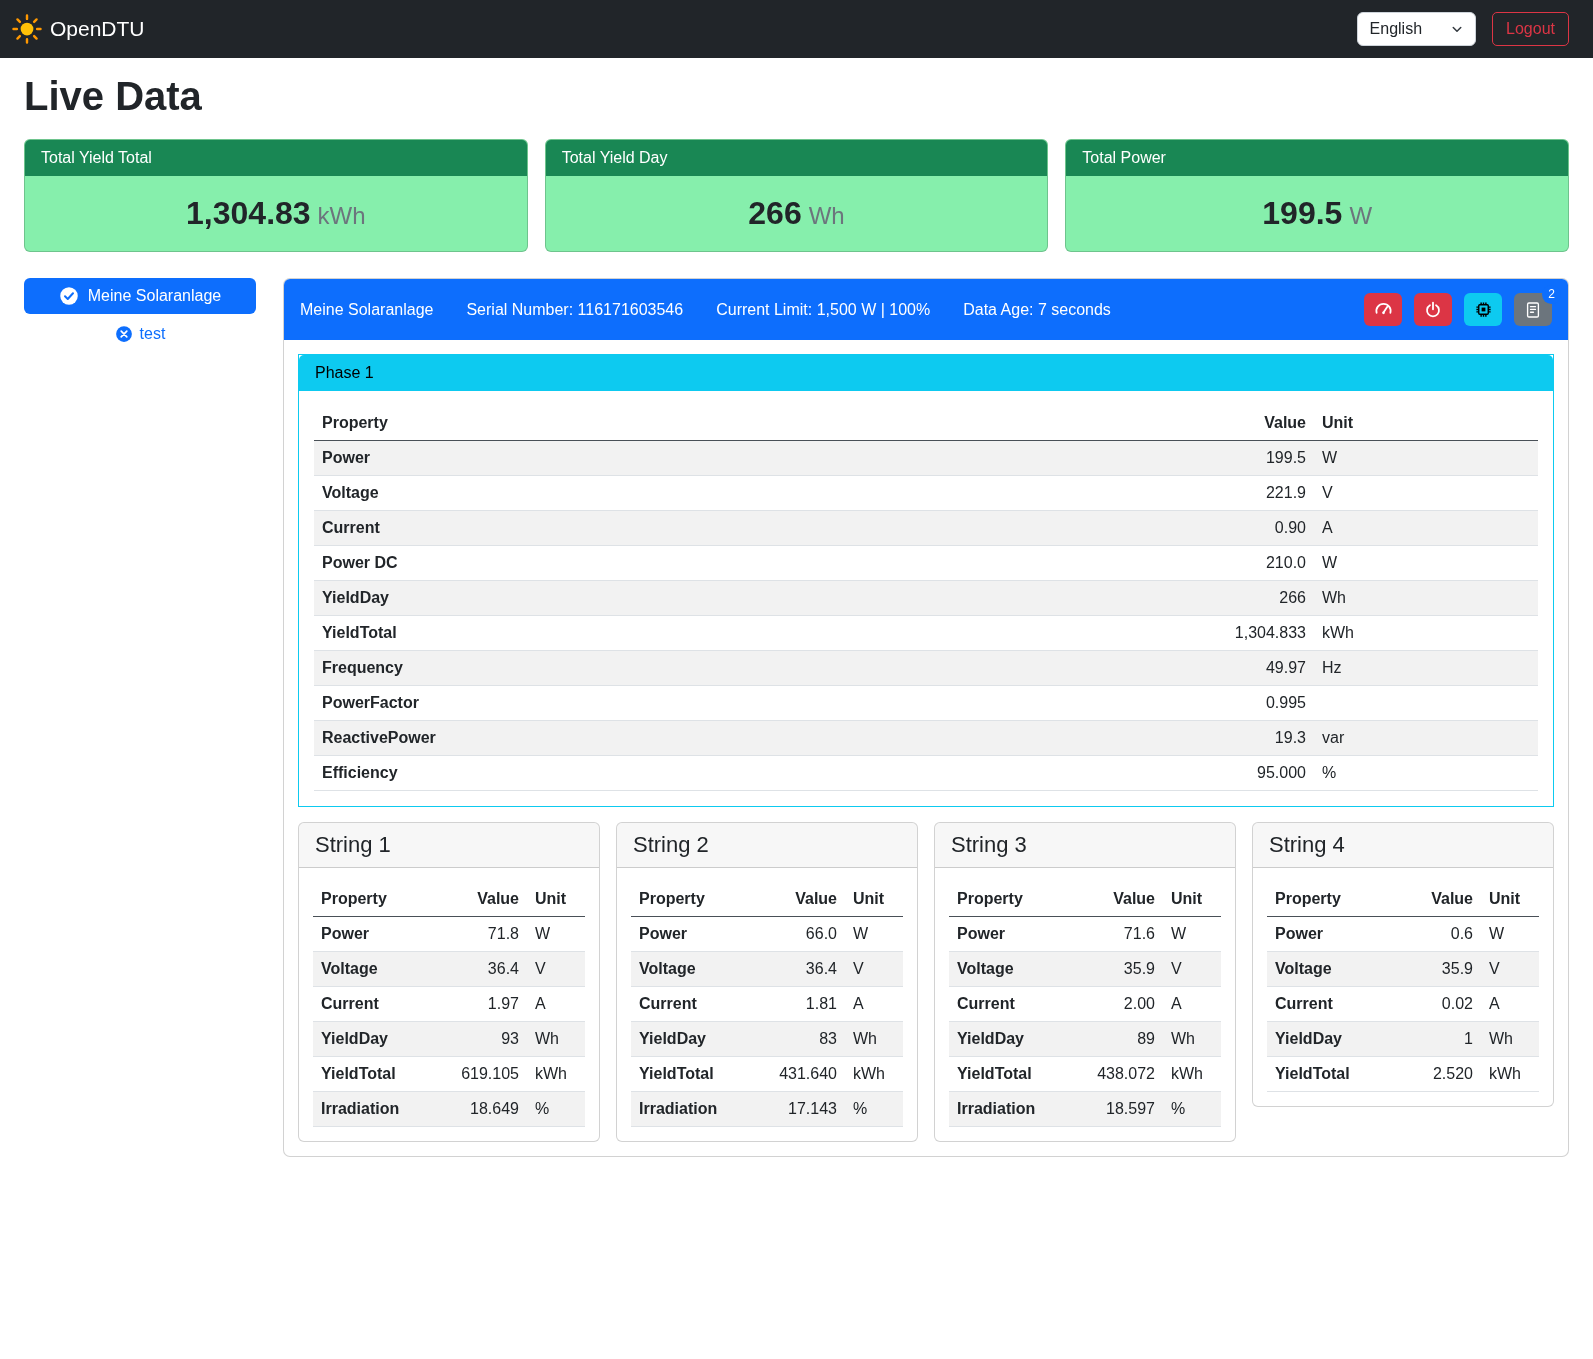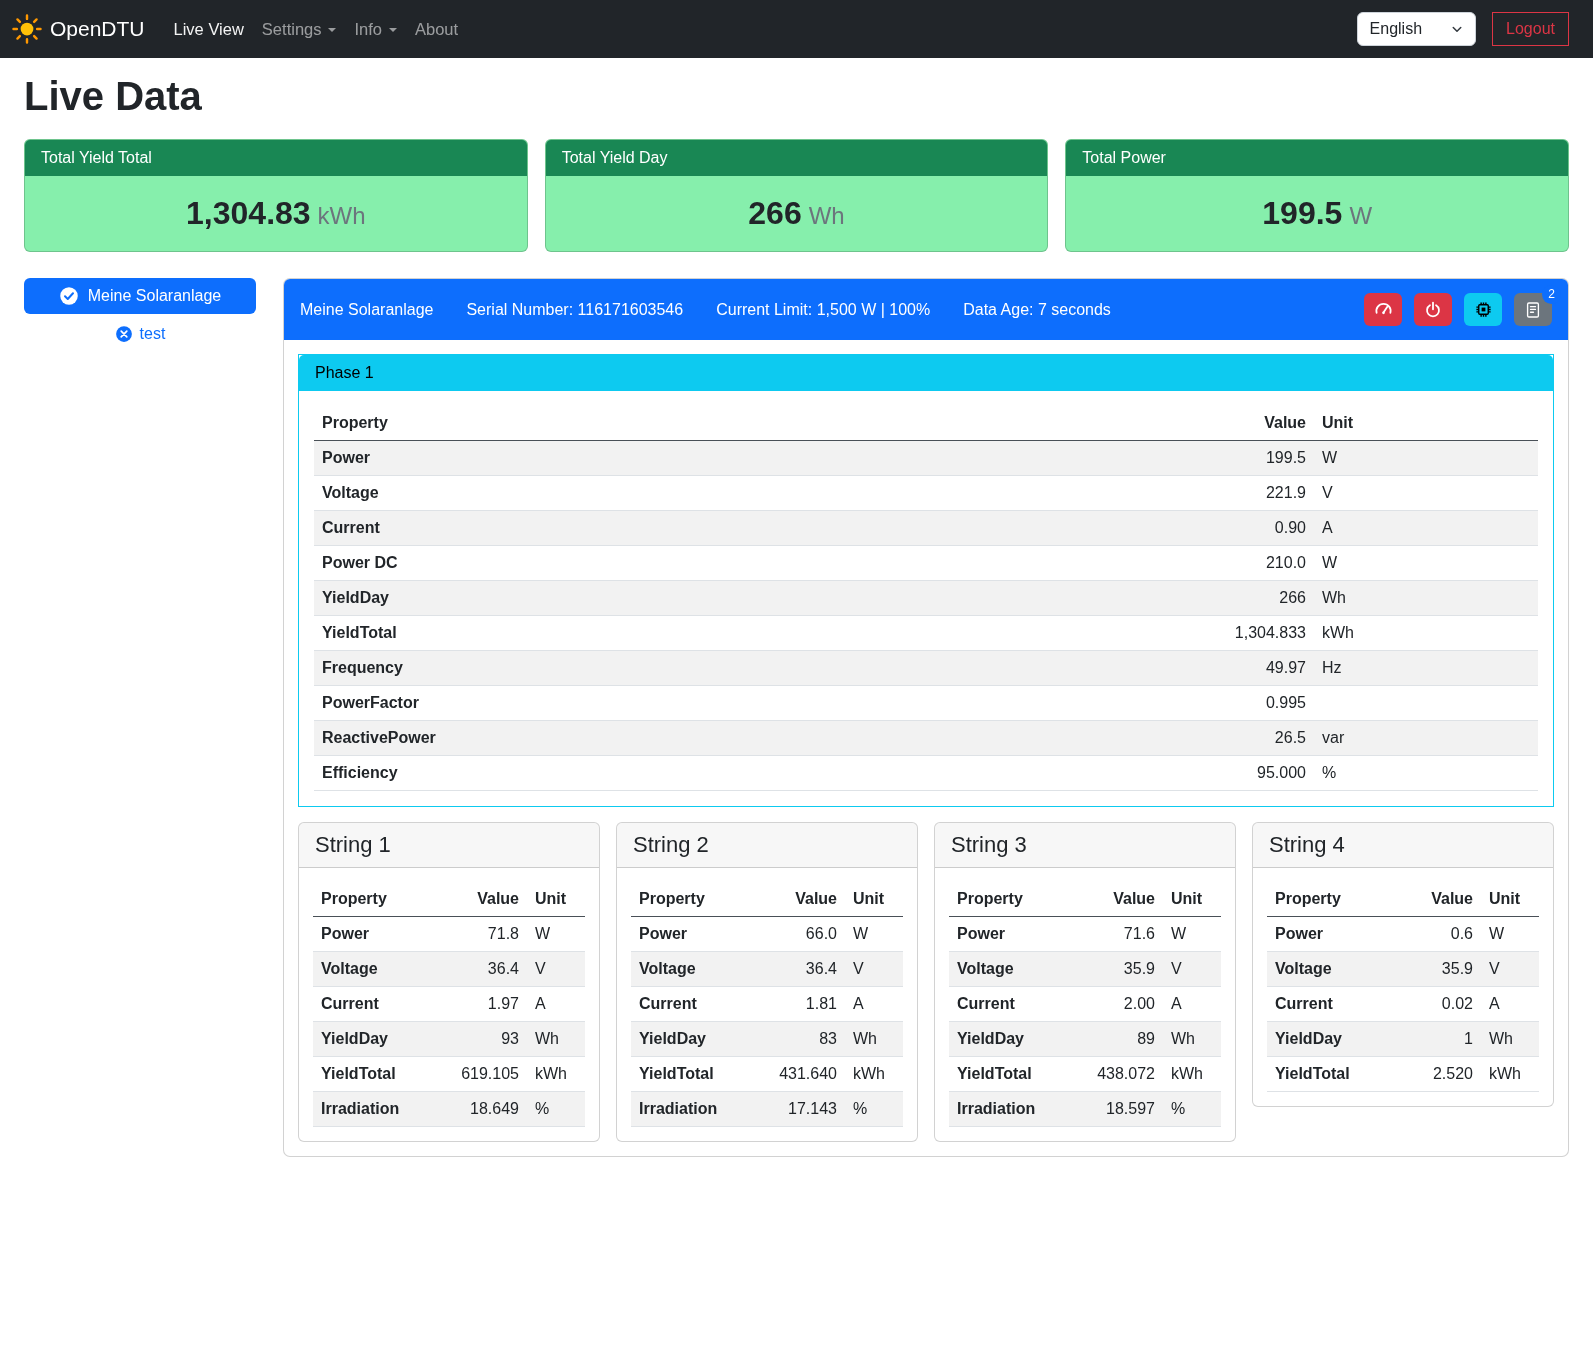--- a/index.html
+++ b/index.html
@@ -44,21 +44,21 @@
   }
   .nav-right { margin-left: auto; display: flex; align-items: center; gap: 16px; }
   .lang-select {
     background: #fff; color: #212529;
     border: 1px solid #ced4da; border-radius: 6px;
     padding: 7px 12px; display: flex; align-items: center; gap: 29px;
     font-size: 16px;
   }
   .logout-btn {
     background: transparent; color: #dc3545;
-    border: 1px solid #dc3545; border-radius: 0;
+    border: 1px solid #dc3545; border-radius: 5px;
     padding: 7px 13px; font-size: 16px;
     font-family: inherit;
   }
 
   
   .container { padding: 0 24px 30px 24px; }
   h1.page-title { font-size: 40px; font-weight: 600; margin: 16px 0 20px 0; }
 
   
   .summary-row { display: flex; gap: 17px; margin-bottom: 26px; }
@@ -171,36 +171,20 @@
   <div class="brand" data-interactable="true">
     <span data-interactable="false" style="display:flex;">
       <svg width="30" height="30" viewBox="0 0 16 16">
         <circle cx="8" cy="8" r="3.4" fill="#ffc107"></circle>
         <g stroke="#ff9800" stroke-width="1.3" stroke-linecap="round" fill="none">
           <path d="M8 0.8V2.6 M8 13.4V15.2 M0.8 8H2.6 M13.4 8H15.2 M2.9 2.9L4.2 4.2 M11.8 11.8L13.1 13.1 M13.1 2.9L11.8 4.2 M4.2 11.8L2.9 13.1"></path>
         </g>
       </svg>
     </span>
     <span data-interactable="false">OpenDTU</span>
-  </div>
-  <div class="nav-links" data-interactable="false">
-    <a class="nav-link active" data-interactable="true">
-      <span data-interactable="false">Live View</span>
-    </a>
-    <a class="nav-link" data-interactable="true">
-      <span data-interactable="false">Settings</span>
-      <span class="caret" data-interactable="false"></span>
-    </a>
-    <a class="nav-link" data-interactable="true">
-      <span data-interactable="false">Info</span>
-      <span class="caret" data-interactable="false"></span>
-    </a>
-    <a class="nav-link" data-interactable="true">
-      <span data-interactable="false">About</span>
-    </a>
   </div>
   <div class="nav-right" data-interactable="false">
     <div class="lang-select" data-interactable="true">
       <span data-interactable="false">English</span>
       <span data-interactable="false" style="display:flex;">
         <svg width="12" height="12" viewBox="0 0 16 16">
             <path d="M3 6l5 5 5-5" fill="none" stroke="#343a40" stroke-width="2" stroke-linecap="round" stroke-linejoin="round"></path>
           </svg>
       </span>
     </div>
@@ -358,21 +342,21 @@
                     <td class="col-val" data-interactable="false">49.97</td>
                     <td class="col-unit" data-interactable="false">Hz</td>
                   </tr>
                   <tr data-interactable="false">
                     <th data-interactable="false">PowerFactor</th>
                     <td class="col-val" data-interactable="false">0.995</td>
                     <td class="col-unit" data-interactable="false"></td>
                   </tr>
                   <tr data-interactable="false">
                     <th data-interactable="false">ReactivePower</th>
-                    <td class="col-val" data-interactable="false">26.5</td>
+                    <td class="col-val" data-interactable="false">19.3</td>
                     <td class="col-unit" data-interactable="false">var</td>
                   </tr>
                   <tr data-interactable="false">
                     <th data-interactable="false">Efficiency</th>
                     <td class="col-val" data-interactable="false">95.000</td>
                     <td class="col-unit" data-interactable="false">%</td>
                   </tr>
                 </tbody>
             </table>
           </div>

